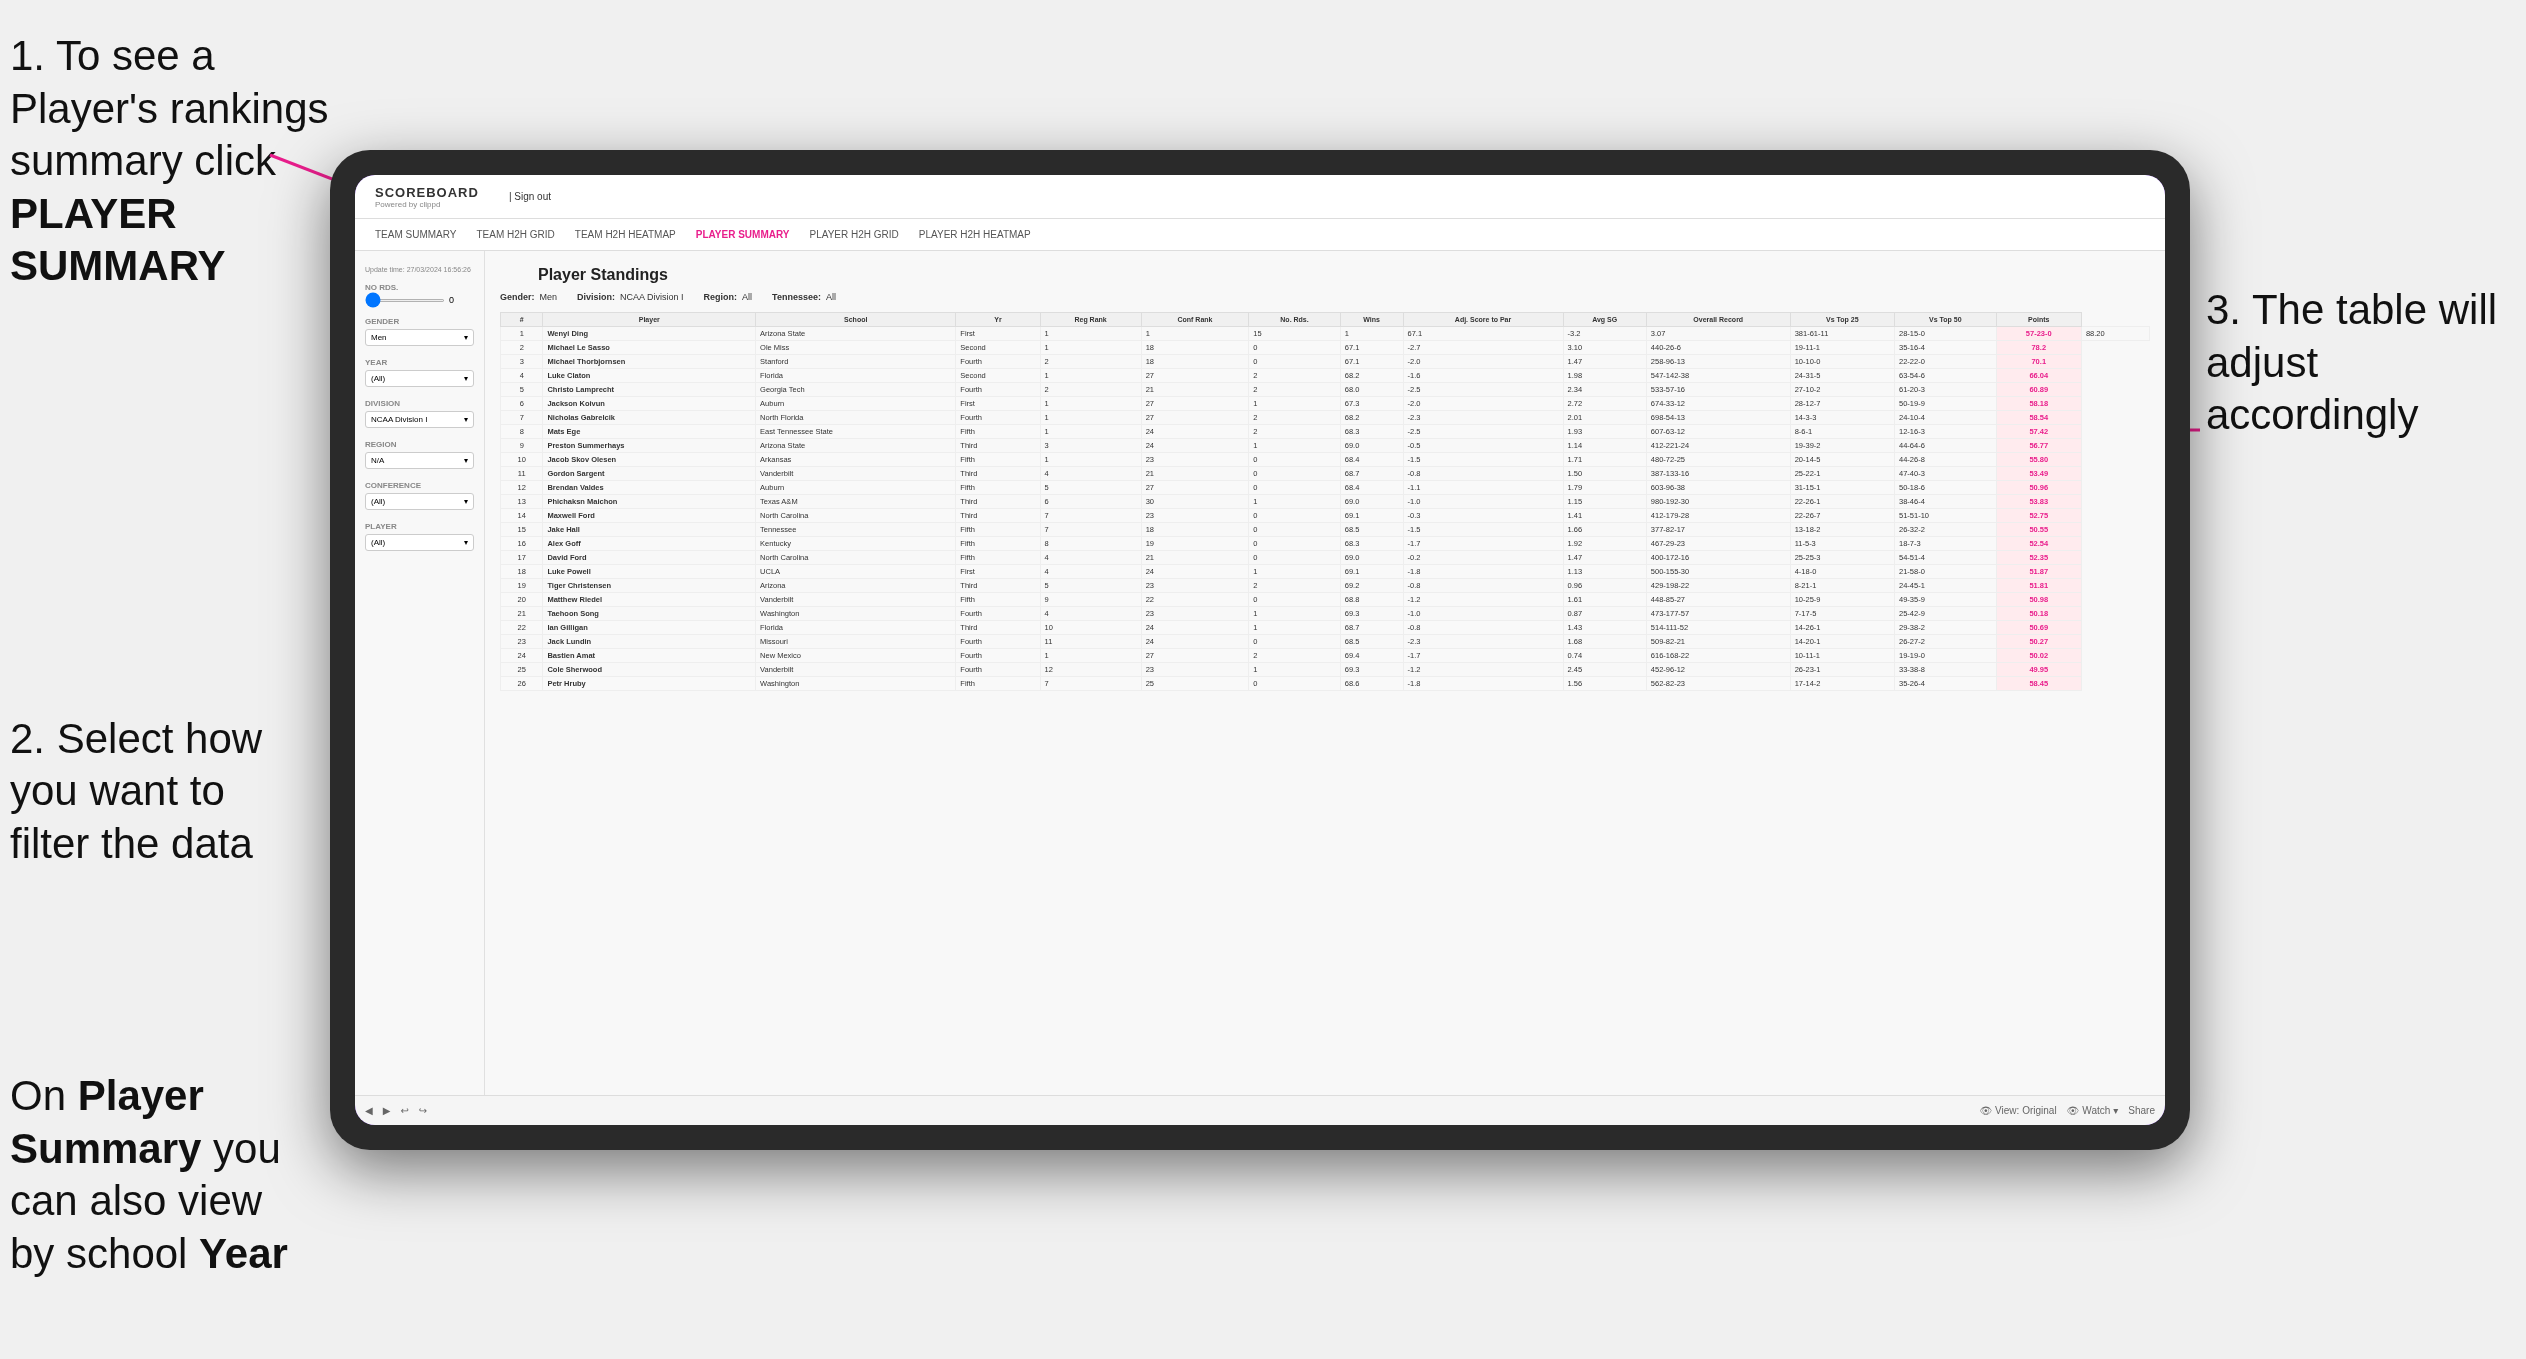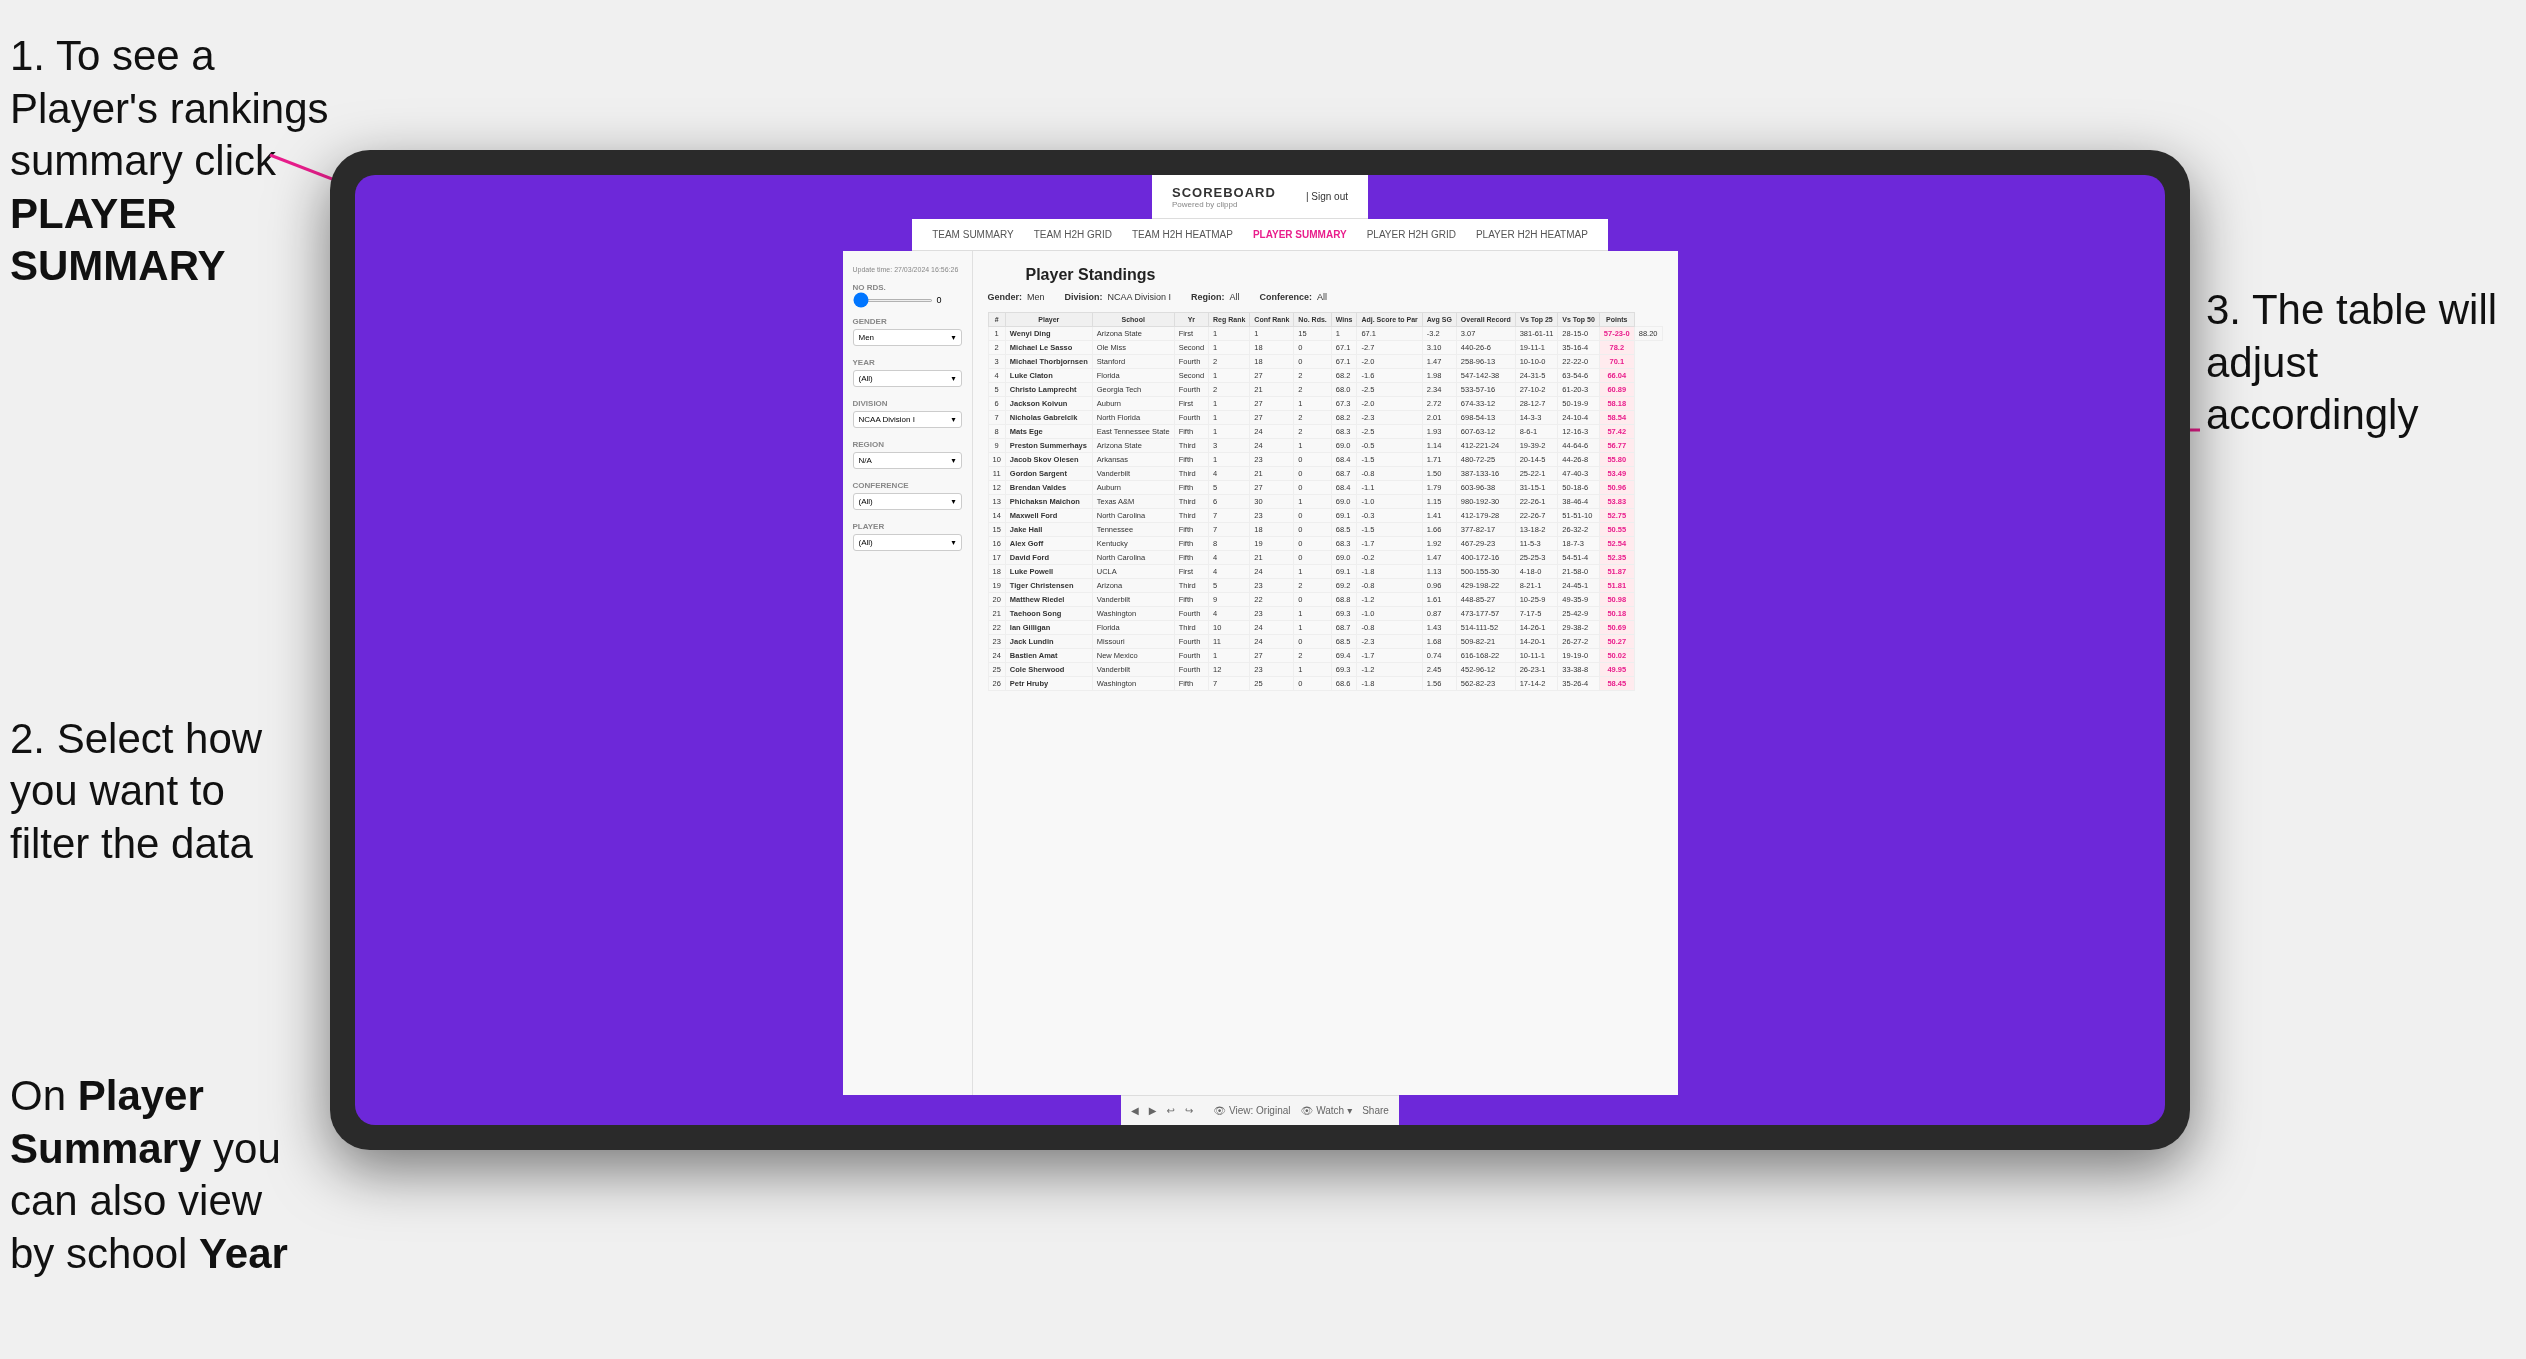--- a/index.html
+++ b/index.html
@@ -64,21 +64,20 @@
     }
 
     .tablet-screen {
       width: 100%;
       height: 100%;
       background: #6d28d9;
       border-radius: 20px;
       overflow: hidden;
       display: flex;
       flex-direction: column;
-      align-items: center;
     }
 
     
     .navbar {
       display: flex;
       align-items: center;
       height: 44px;
       background: #fff;
       border-bottom: 1px solid #ddd;
       padding: 0 20px;
@@ -434,21 +433,21 @@
           </div>
           <div class="filter-item">
             <span class="filter-label">Division:</span>
             <span>NCAA Division I</span>
           </div>
           <div class="filter-item">
             <span class="filter-label">Region:</span>
             <span>All</span>
           </div>
           <div class="filter-item">
-            <span class="filter-label">Conference:</span>
+            <span class="filter-label">Tennessee:</span>
             <span>All</span>
           </div>
         </div>
 
         <table class="standings-table">
           <thead>
             <tr>
               <th>#</th>
               <th>Player</th>
               <th>School</th>

